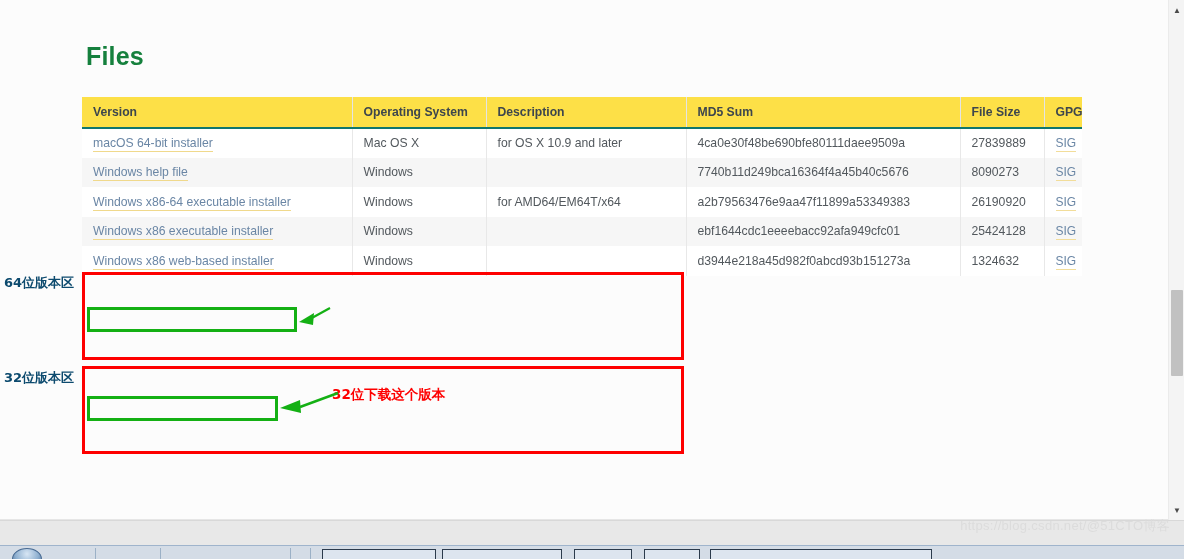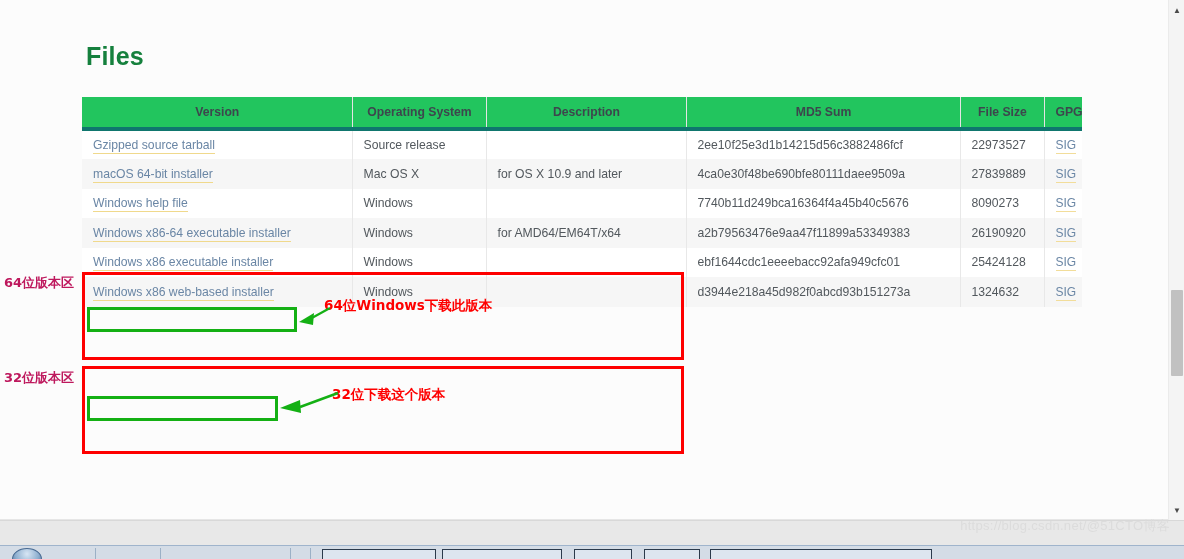--- a/index.html
+++ b/index.html
@@ -47,27 +47,27 @@
     left: 82px;
     top: 97px;
     width: 1000px;
     border-collapse: collapse;
     font-size: 12.2px;
     color: #444c53;
     table-layout: fixed;
   }
 
   #files-table th {
-    text-align: center;
+    text-align: left;
     font-weight: bold;
     font-size: 12.2px;
     color: #3d464d;
-    background: #22c55e;
+    background: #fde047;
     padding: 8px 10px 8px 11px;
-    border-bottom: 4px solid #0f766e;
+    border-bottom: 2px solid #0f766e;
     border-right: 1px solid #e4e4e4;
     height: 31px;
     vertical-align: middle;
   }
   #files-table th:last-child { border-right: none; }
 
   #files-table td {
     padding: 7px 10px 7px 11px;
     height: 29.5px;
     vertical-align: middle;
@@ -121,21 +121,21 @@
     position: absolute;
     font-family: "DejaVu Sans", "Liberation Sans", sans-serif;
     font-weight: bold;
     white-space: nowrap;
   }
   .annot-red-text {
     color: #fe0000;
     font-size: 13.5px;
   }
   .annot-label-left {
-    color: #be185d;
+    color: #0c4a6e;
     font-size: 13px;
   }
   .annot-arrow { position: absolute; pointer-events: none; }
 
   
   #watermark {
     position: absolute;
     right: 14px;
     bottom: 10px;
     font-size: 13px;
@@ -243,28 +243,20 @@
           <th>Version</th>
           <th>Operating System</th>
           <th>Description</th>
           <th>MD5 Sum</th>
           <th>File Size</th>
           <th>GPG</th>
         </tr>
       </thead>
       <tbody id="files-table-body">
           <tr>
-            <td><a class="flink">Gzipped source tarball</a></td>
-            <td>Source release</td>
-            <td></td>
-            <td>2ee10f25e3d1b14215d56c3882486fcf</td>
-            <td>22973527</td>
-            <td><a class="siglink">SIG</a></td>
-          </tr>
-          <tr>
             <td><a class="flink">macOS 64-bit installer</a></td>
             <td>Mac OS X</td>
             <td>for OS X 10.9 and later</td>
             <td>4ca0e30f48be690bfe80111daee9509a</td>
             <td>27839889</td>
             <td><a class="siglink">SIG</a></td>
           </tr>
           <tr>
             <td><a class="flink">Windows help file</a></td>
             <td>Windows</td>
@@ -305,21 +297,20 @@
     <div class="annot-box-red" style="left:82px; top:366px; width:602px; height:88px;"></div>
 
     <div class="annot-box-green" style="left:87px; top:307px; width:210px; height:25px;"></div>
 
     <div class="annot-box-green" style="left:87px; top:396px; width:191px; height:25px;"></div>
 
     <span class="annot-text annot-label-left" style="left:4px; top:274px;">64位版本区</span>
 
     <span class="annot-text annot-label-left" style="left:4px; top:369px;">32位版本区</span>
 
-    <span class="annot-text annot-red-text" style="left:324px; top:297px;">64位Windows下载此版本</span>
 
     <svg class="annot-arrow" style="left:297px; top:305px;" width="34" height="26" viewBox="0 0 34 26">
       <path d="M33 3 L13 14" stroke="#14b014" stroke-width="2.2" fill="none"></path>
       <path d="M2 17 L17 8 L16 20 Z" fill="#14b014"></path>
     </svg>
 
     <span class="annot-text annot-red-text" style="left:332px; top:386px;">32位下载这个版本</span>
 
     <svg class="annot-arrow" style="left:278px; top:390px;" width="62" height="26" viewBox="0 0 62 26">
       <path d="M60 3 L22 17" stroke="#14b014" stroke-width="2.4" fill="none"></path>

